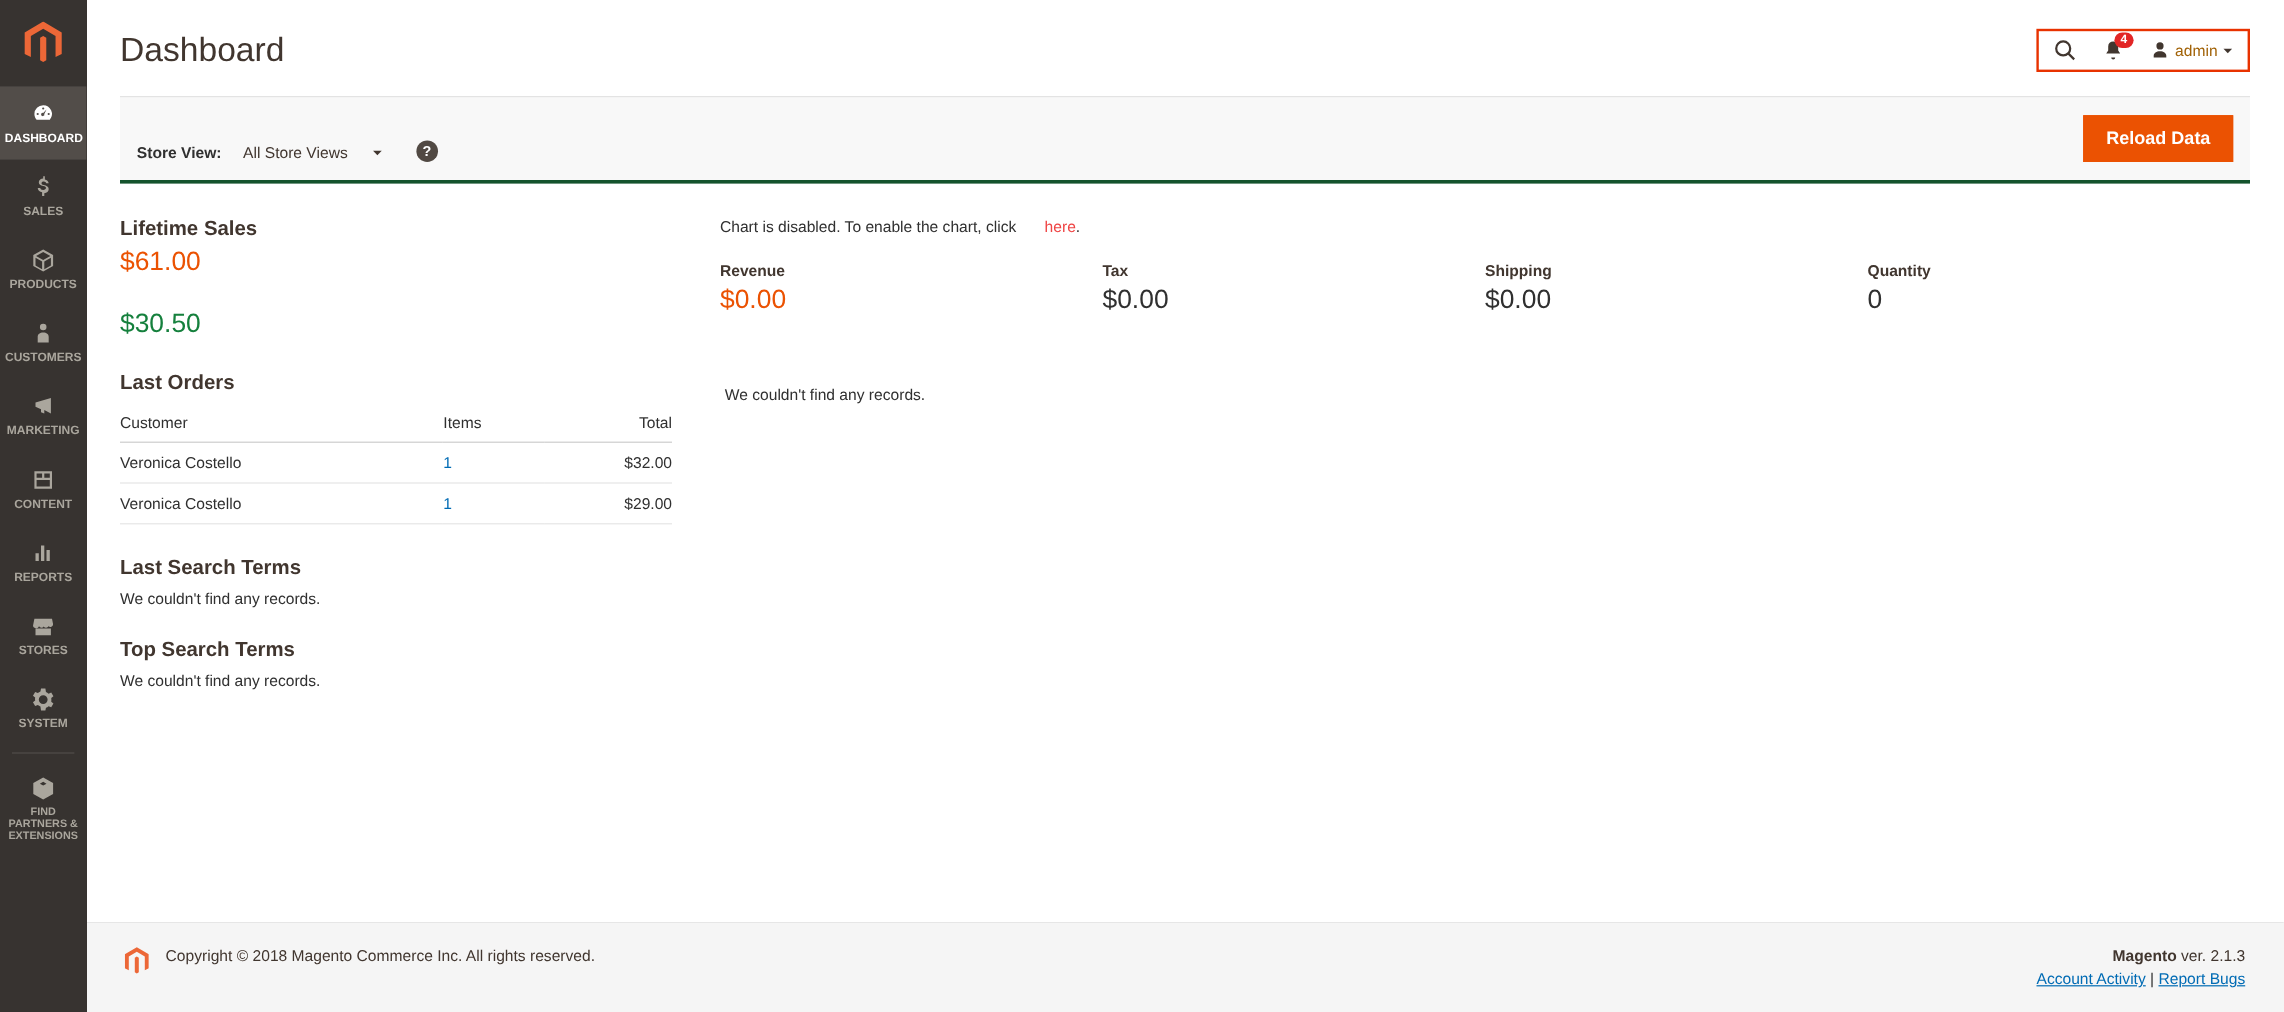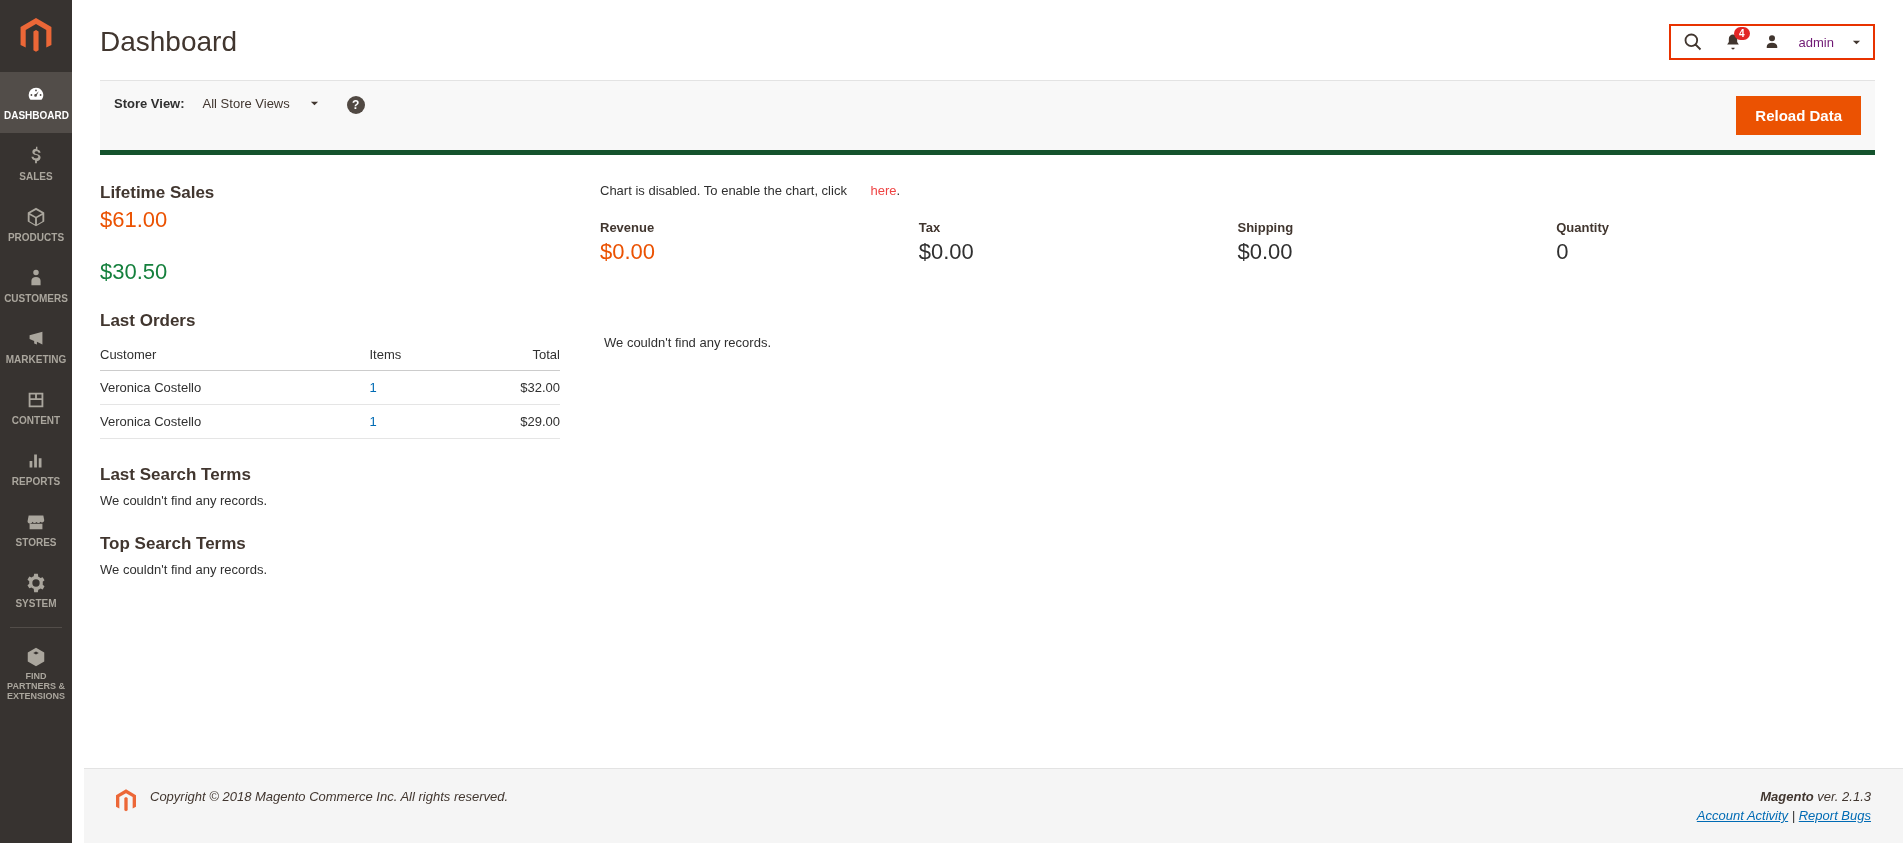--- a/index.html
+++ b/index.html
@@ -11,22 +11,22 @@
 .sidebar-item .icon { display: block; margin: 0 auto 4px; width: 22px; height: 22px; }
 .sidebar-item.small-text { font-size: 9px; line-height: 1.1; }
 .sidebar-sep { height: 1px; background: #524d49; margin: 6px 10px; }
 .main { margin-left: 72px; }
 .header { display: flex; align-items: center; padding: 24px 28px 10px; }
 .page-title { font-size: 28px; font-weight: 400; color: #41362f; flex: 1; }
 .header-actions { display: flex; align-items: center; gap: 20px; border: 2px solid #e83200; padding: 6px 12px; }
 .icon-btn { cursor: pointer; color: #41362f; display: flex; align-items: center; }
 .notif { position: relative; }
 .notif-badge { position: absolute; top: -5px; right: -7px; background: #e22626; color: #fff; border-radius: 9px; font-size: 10px; font-weight: 700; padding: 1px 5px; min-width: 14px; text-align: center; }
-.admin-account { display: flex; align-items: center; gap: 18px; cursor: pointer; color: #701a75; font-size: 13px; }
-.toolbar { margin: 10px 28px 0; background: #f8f8f8; border-top: 1px solid #e3e3e3; border-bottom: 5px solid #14532d; padding: 15px 14px; display: flex; align-items: flex-start; }
+.admin-account { display: flex; align-items: center; gap: 4px; cursor: pointer; color: #a16207; font-size: 13px; }
+.toolbar { margin: 10px 28px 0; background: #f8f8f8; border-top: 1px solid #e3e3e3; border-bottom: 3px solid #14532d; padding: 15px 14px; display: flex; align-items: flex-end; }
 .store-view-label { font-weight: 700; font-size: 13px; margin-right: 18px; }
 .store-view-select { color: #41362f; font-size: 13px; cursor: pointer; display: flex; align-items: center; gap: 20px; }
 .help-icon { margin-left: 28px; width: 18px; height: 18px; background: #514943; color: #fff; border-radius: 50%; display: flex; align-items: center; justify-content: center; font-weight: 700; font-size: 12px; cursor: pointer; }
 .reload-btn { margin-left: auto; background: #eb5202; color: #fff; border: 1px solid #eb5202; padding: 10px 18px; font-size: 15px; font-weight: 600; cursor: pointer; }
 .content { display: flex; padding: 28px; gap: 40px; }
 .col-left { width: 460px; flex-shrink: 0; }
 .col-right { flex: 1; }
 .stat-block { margin-bottom: 26px; }
 .stat-label { font-size: 17px; font-weight: 700; color: #41362f; margin-bottom: 4px; }
 .stat-value { font-size: 22px; font-weight: 400; color: #15803d; }
@@ -36,30 +36,30 @@
 .orders-table th { text-align: left; font-weight: 400; font-size: 13px; padding: 8px 0; border-bottom: 1px solid #ccc; }
 .orders-table th:nth-child(2) { text-align: left; }
 .orders-table th:nth-child(3) { text-align: right; }
 .orders-table td { padding: 9px 0; border-bottom: 1px solid #e5e5e5; font-size: 13px; }
 .orders-table td:nth-child(2) { color: #006bb4; }
 .orders-table td:nth-child(3) { text-align: right; }
 .search-section { margin-top: 26px; }
 .no-records { font-size: 13px; color: #303030; margin-top: 2px; }
 .chart-msg { font-size: 13px; color: #303030; margin-bottom: 22px; }
 .chart-msg a { color: #ef4444; text-decoration: none; margin-left: 20px; }
-.totals-row { display: flex; margin-bottom: 52px; }
+.totals-row { display: flex; margin-bottom: 40px; }
 .total-item { flex: 1; }
 .total-label { font-size: 13px; font-weight: 700; color: #41362f; margin-bottom: 4px; }
 .total-value { font-size: 22px; color: #303030; }
 .total-value.orange { color: #eb5202; }
 .tabs { display: flex; border-bottom: 1px solid #ccc; }
 .tab { padding: 11px 18px; background: #e8e8e8; border: 1px solid #ccc; border-bottom: none; margin-right: 3px; cursor: pointer; font-size: 13px; color: #41362f; border-radius: 2px 2px 0 0; }
 .tab.active { background: #fff; border-top: 3px solid #eb5202; border-bottom: 1px solid #fff; margin-bottom: -1px; font-weight: 600; padding-top: 9px; }
 .tab-content { padding: 18px 4px; font-size: 13px; }
-.footer { margin-left: 72px; background: #f5f5f5; border-top: 1px solid #e3e3e3; padding: 20px 32px; display: flex; align-items: flex-start; position: fixed; bottom: 0; left: 12px; right: 0; font-style: italic; }
+.footer { margin-left: 72px; background: #f5f5f5; border-top: 1px solid #e3e3e3; padding: 20px 32px; display: flex; align-items: flex-start; position: fixed; bottom: 0; left: 0; right: 0; }
 .footer-logo { margin-right: 14px; }
 .footer-text { font-size: 13px; color: #41362f; flex: 1; }
 .footer-right { text-align: right; font-size: 13px; }
 .footer-right a { color: #006bb4; text-decoration: underline; }
 .footer-right .version { color: #41362f; margin-bottom: 4px; }
 .footer-right .version b { font-weight: 700; }
 svg { display: block; }
 </style>
 </head>
 <body>

